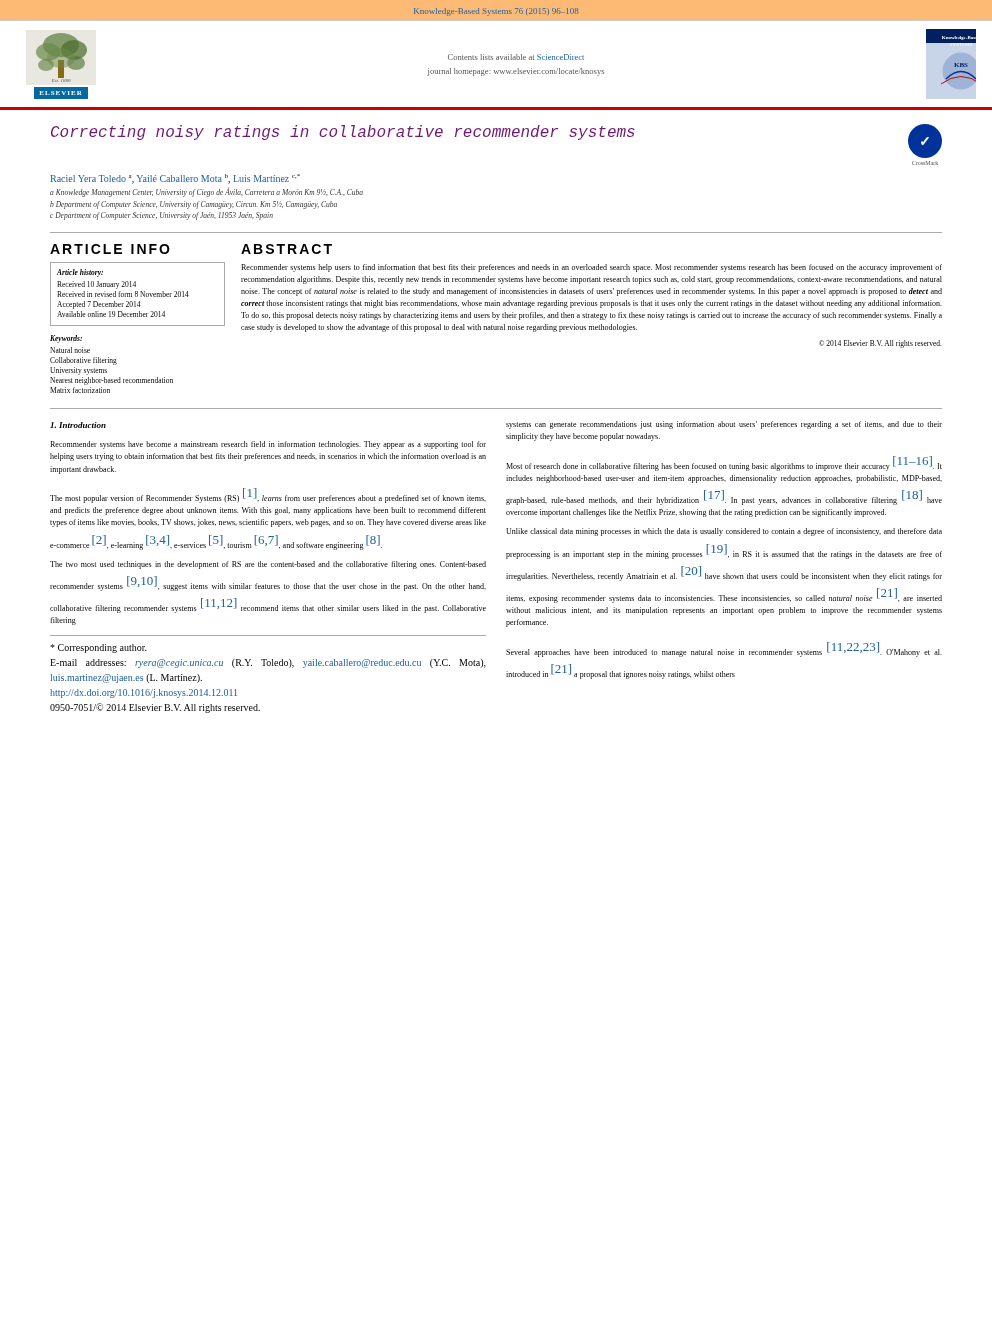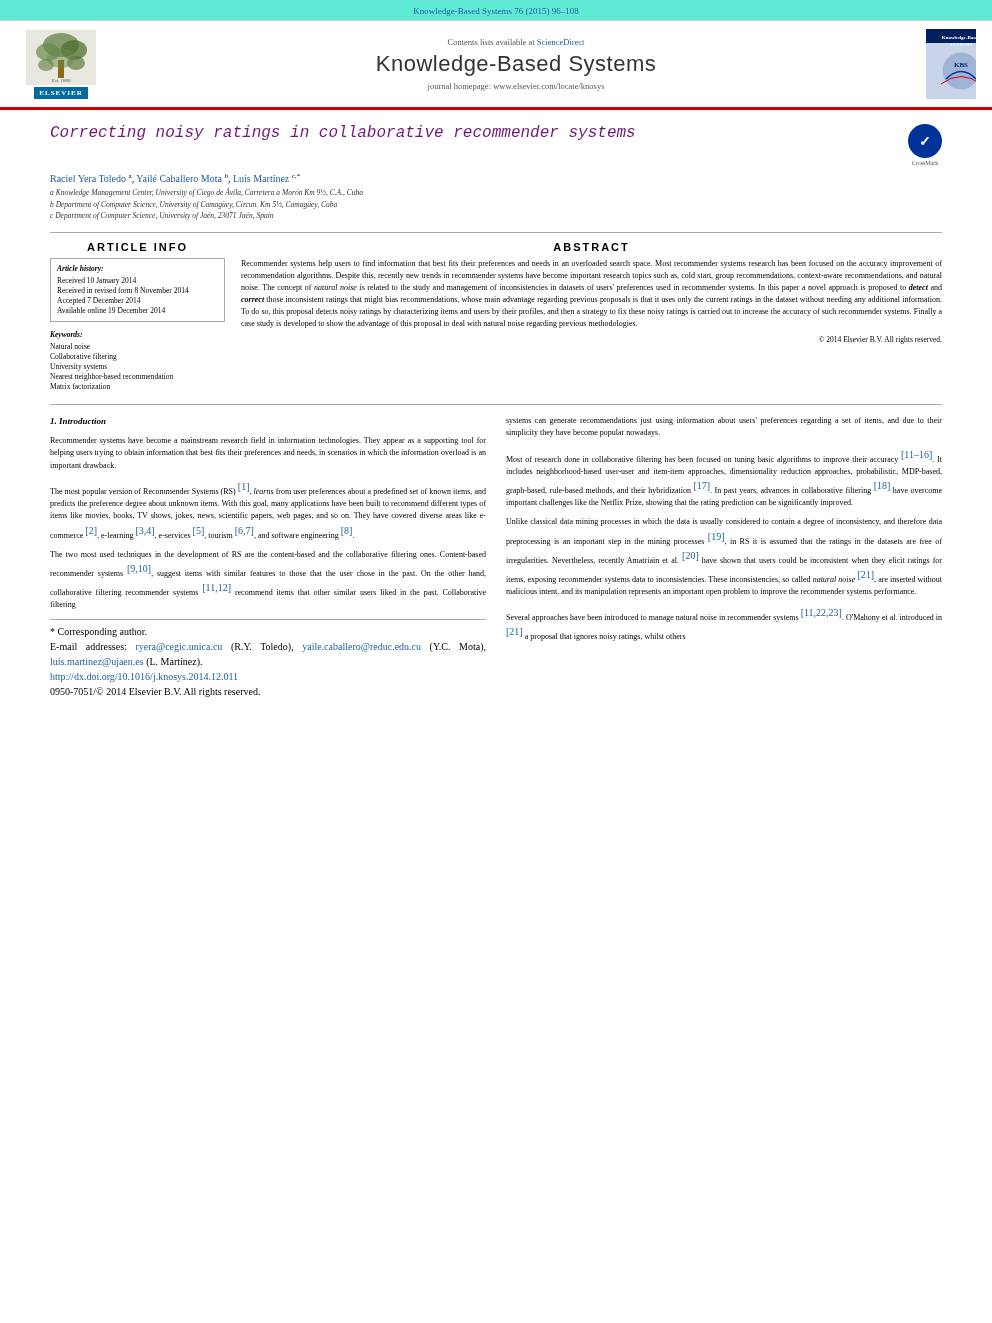--- a/index.html
+++ b/index.html
@@ -7,21 +7,21 @@
       font-family: 'Times New Roman', Times, serif;
       background: #fff;
       width: 992px;
       min-height: 1323px;
       font-size: 9.5px;
       color: #000;
     }
 
     
     .top-bar {
-      background: #5eead4;
+      background: #fdba74;
       text-align: center;
       padding: 6px 0 4px 0;
       border-bottom: 1px solid #ccc;
     }
     .top-bar .journal-ref {
       font-size: 9px;
       color: #2060a0;
     }
 
     
@@ -167,28 +167,27 @@
     }
     .col-left {
       width: 175px;
       min-width: 175px;
     }
     .col-right {
       flex: 1;
     }
 
     .section-heading-small {
-      font-size: 11px;
+      font-size: 14px;
       font-weight: bold;
       letter-spacing: 2px;
       text-transform: uppercase;
       margin-bottom: 5px;
       color: #000;
       font-family: Arial, sans-serif;
-      text-align: center;
     }
 
     .article-info-box {
       border: 1px solid #aaa;
       padding: 5px 6px;
       margin-bottom: 8px;
     }
     .article-info-box .info-title {
       font-size: 7.5px;
       font-style: italic;
@@ -259,21 +258,21 @@
     }
     .section-title-body {
       font-size: 9px;
       font-weight: bold;
       font-style: italic;
       margin-bottom: 6px;
     }
     .ref-link {
       color: #2060a0;
       text-decoration: none;
-      font-size: 10px;
+      font-size: 13px;
       vertical-align: super;
     }
     .italic-text { font-style: italic; }
 
     
     .footnote-area {
       border-top: 1px solid #aaa;
       margin-top: 6px;
       padding-top: 4px;
       font-size: 10px;
@@ -314,21 +313,20 @@
       <text x="35" y="52" text-anchor="middle" font-size="5" fill="#555" font-style="italic">Est. 1880</text>
     </svg>
     <div class="elsevier-badge">ELSEVIER</div>
   </div>
 
   <div class="center-info">
     <div class="sciencedirect-line">
       <span>Contents lists available at</span>
       <a href="#" style="color:#2060a0;">ScienceDirect</a>
     </div>
-    <div class="journal-title">Knowledge-Based Systems</div>
     <div class="homepage-line">
       <span>journal homepage: www.elsevier.com/locate/knosys</span>
     </div>
   </div>
 
   <div class="kbs-logo">
     <svg class="kbs-logo-svg" viewBox="0 0 70 70">
       <rect width="70" height="70" fill="#c8d4e8"></rect>
       <rect x="0" y="0" width="70" height="14" fill="#002060"></rect>
       <text x="35" y="10" text-anchor="middle" font-size="5" fill="white" font-weight="bold">Knowledge-Based</text>
@@ -353,21 +351,21 @@
 
   <div class="authors-line">
     <a href="#" class="author-link">Raciel Yera Toledo</a> <sup>a</sup>,
     <a href="#" class="author-link">Yailé Caballero Mota</a> <sup>b</sup>,
     <a href="#" class="author-link">Luis Martínez</a> <sup>c,*</sup>
   </div>
 
   <div class="affiliations">
     <p>a Knowledge Management Center, University of Ciego de Ávila, Carretera a Morón Km 9½, C.A., Cuba</p>
     <p>b Department of Computer Science, University of Camagüey, Circun. Km 5½, Camagüey, Cuba</p>
-    <p>c Department of Computer Science, University of Jaén, 23071 Jaén, Spain</p>
+    <p>c Department of Computer Science, University of Jaén, 11953 Jaén, Spain</p>
   </div>
 
   <hr class="divider-line">
 
   <div class="two-col">
 
     <div class="col-left">
       <div class="section-heading-small">ARTICLE INFO</div>
       <div class="article-info-box">
         <div class="info-title">Article history:</div>
@@ -409,21 +407,21 @@
       <p>Recommender systems have become a mainstream research field in information technologies. They appear as a supporting tool for helping users trying to obtain information that best fits their preferences and needs, in scenarios in which the information overload is an important drawback.</p>
 
       <p>The most popular version of Recommender Systems (RS) <a href="#" class="ref-link">[1]</a>, <span class="italic-text">learns</span> from user preferences about a predefined set of known items, and predicts the preference degree about unknown items. With this goal, many applications have been built to recommend different types of items like movies, books, TV shows, jokes, news, scientific papers, web pages, and so on. They have covered diverse areas like e-commerce <a href="#" class="ref-link">[2]</a>, e-learning <a href="#" class="ref-link">[3,4]</a>, e-services <a href="#" class="ref-link">[5]</a>, tourism <a href="#" class="ref-link">[6,7]</a>, and software engineering <a href="#" class="ref-link">[8]</a>.</p>
 
       <p>The two most used techniques in the development of RS are the content-based and the collaborative filtering ones. Content-based recommender systems <a href="#" class="ref-link">[9,10]</a>, suggest items with similar features to those that the user chose in the past. On the other hand, collaborative filtering recommender systems <a href="#" class="ref-link">[11,12]</a> recommend items that other similar users liked in the past. Collaborative filtering</p>
 
       <div class="footnote-area">
         <div>* Corresponding author.</div>
         <div>
           <span>E-mail addresses:</span>
-          <a href="#" style="color:#2060a0;">ryera@cegic.unica.cu</a> (R.Y. Toledo),
+          <a href="#" style="color:#2060a0;font-style:italic;">ryera@cegic.unica.cu</a> (R.Y. Toledo),
           <a href="#" style="color:#2060a0;">yaile.caballero@reduc.edu.cu</a> (Y.C. Mota),
           <a href="#" style="color:#2060a0;">luis.martinez@ujaen.es</a> (L. Martínez).
         </div>
         <div>
           <a href="#" style="color:#2060a0;">http://dx.doi.org/10.1016/j.knosys.2014.12.011</a>
         </div>
         <div>0950-7051/© 2014 Elsevier B.V. All rights reserved.</div>
       </div>
     </div>
 

